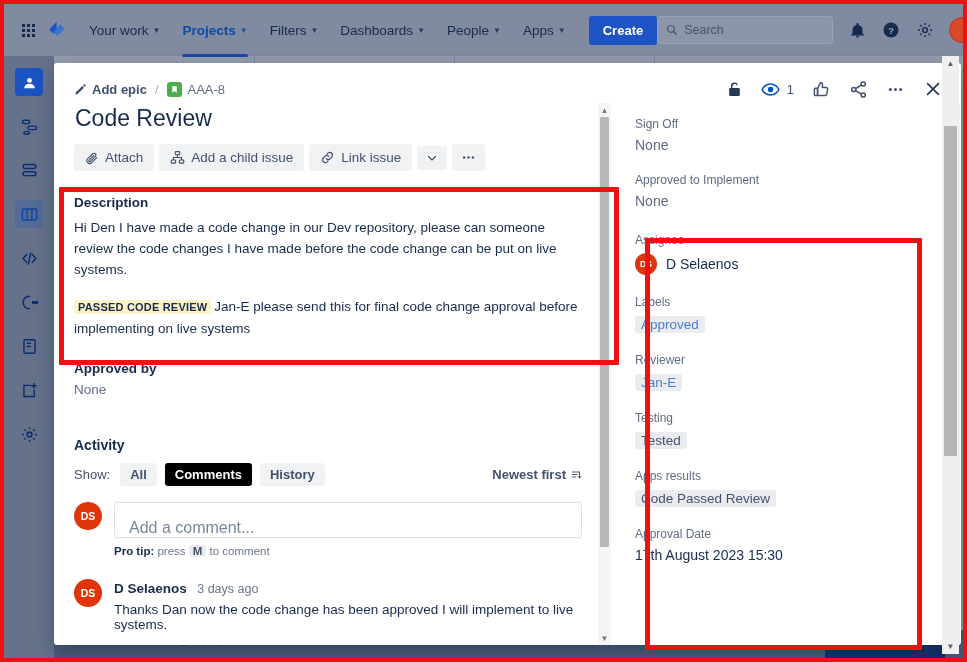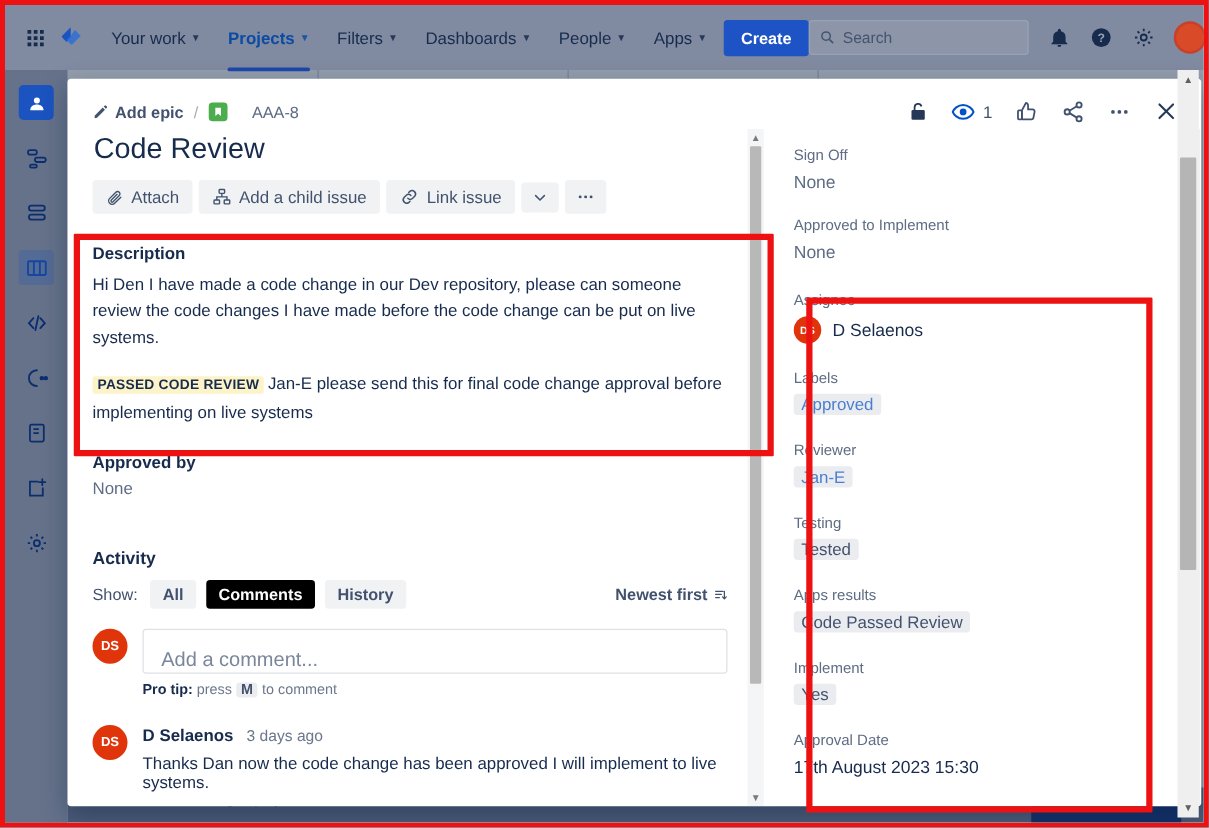--- a/index.html
+++ b/index.html
@@ -54,21 +54,21 @@
     position: relative;
   }
   .nav-item.active { color: #0b4ba3; font-weight: 600; }
   .nav-item.active::after {
     content: ""; position: absolute; left: 9px; right: 9px; bottom: -13px;
     height: 3px; background: #1b49a8; border-radius: 2px;
   }
   .caret { font-size: 8px; opacity: .85; margin-left: 1px;}
   .create-btn {
     background: #1d53c4; color: #fff; font-weight: 700; font-size: 13px;
-    padding: 7px 14px; border-radius: 3px; cursor: pointer;
+    padding: 7px 14px; border-radius: 3px; margin-left: 10px; cursor: pointer;
   }
   .nav-right {
     margin-left: auto; display: flex; align-items: center; gap: 14px;
     position: relative; z-index: 2;
   }
   .search-box {
     width: 176px; height: 28px; border: 1px solid #98a2b6; border-radius: 3px;
     background: rgba(255,255,255,0.10);
     display: flex; align-items: center; gap: 6px; padding: 0 8px;
     font-size: 12.5px; color: #44546f;
@@ -117,21 +117,21 @@
     box-shadow: 0 8px 20px rgba(9,30,66,0.35);
     display: flex; flex-direction: column; overflow: hidden;
   }
   .modal-head {
     display: flex; align-items: center; padding: 16px 18px 4px 20px;
     flex: 0 0 auto;
   }
   .breadcrumb { display: flex; align-items: center; gap: 8px; font-size: 13px; color: #44546f; }
   .bc-link { display:flex; align-items:center; gap:5px; color:#42526e; font-weight:600; cursor:pointer;}
   .bc-sep { color:#a5adba; }
-  .bc-key { display:flex; align-items:center; gap:20px; color:#5e6c84; cursor:pointer;justify-content:center; }
+  .bc-key { display:flex; align-items:center; gap:6px; color:#5e6c84; cursor:pointer;justify-content:center; }
   .key-badge {
     width: 15px; height: 15px; background: #4bad4b; border-radius: 3px;
     display:flex; align-items:center; justify-content:center;
   }
   .head-actions { margin-left: auto; display:flex; align-items:center; gap: 18px; color:#42526e; }
   .ha { cursor:pointer; display:flex; align-items:center; gap:6px; }
   .watch-count { font-size: 13.5px; color:#42526e; }
 
   .modal-body { flex: 1 1 auto; display: flex; min-height: 0; }
 
@@ -615,24 +615,20 @@
             <div><span class="tagbox blue">Jan-E</span></div>
           </div>
           <div class="rfield">
             <div class="rlabel">Testing</div>
             <div><span class="tagbox">Tested</span></div>
           </div>
           <div class="rfield">
             <div class="rlabel">Apps results</div>
             <div><span class="tagbox">Code Passed Review</span></div>
           </div>
-          <div class="rfield">
-            <div class="rlabel">Implement</div>
-            <div><span class="tagbox">Yes</span></div>
-          </div>
           <div class="rfield" style="margin-bottom:6px;">
             <div class="rlabel">Approval Date</div>
             <div class="rvalue">17th August 2023 15:30</div>
           </div>
         </div>
 
         <div class="rscroll">
           <div class="arr">▲</div>
           <div class="thumb"></div>
           <div class="arrb">▼</div>

